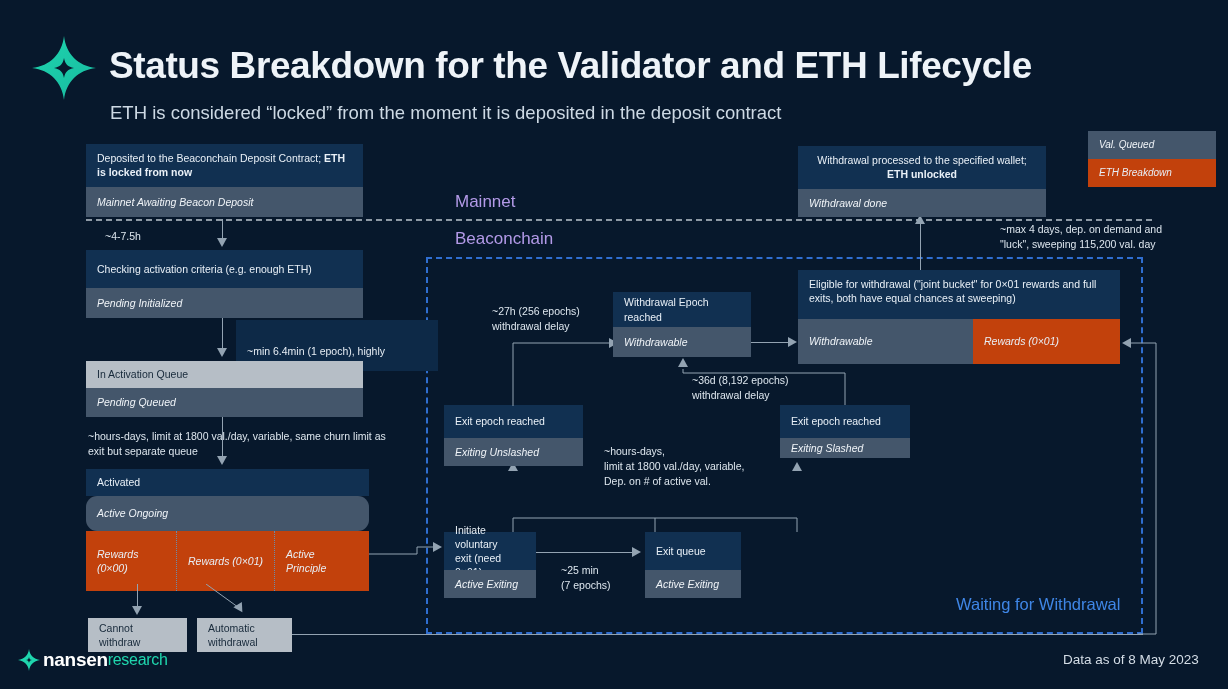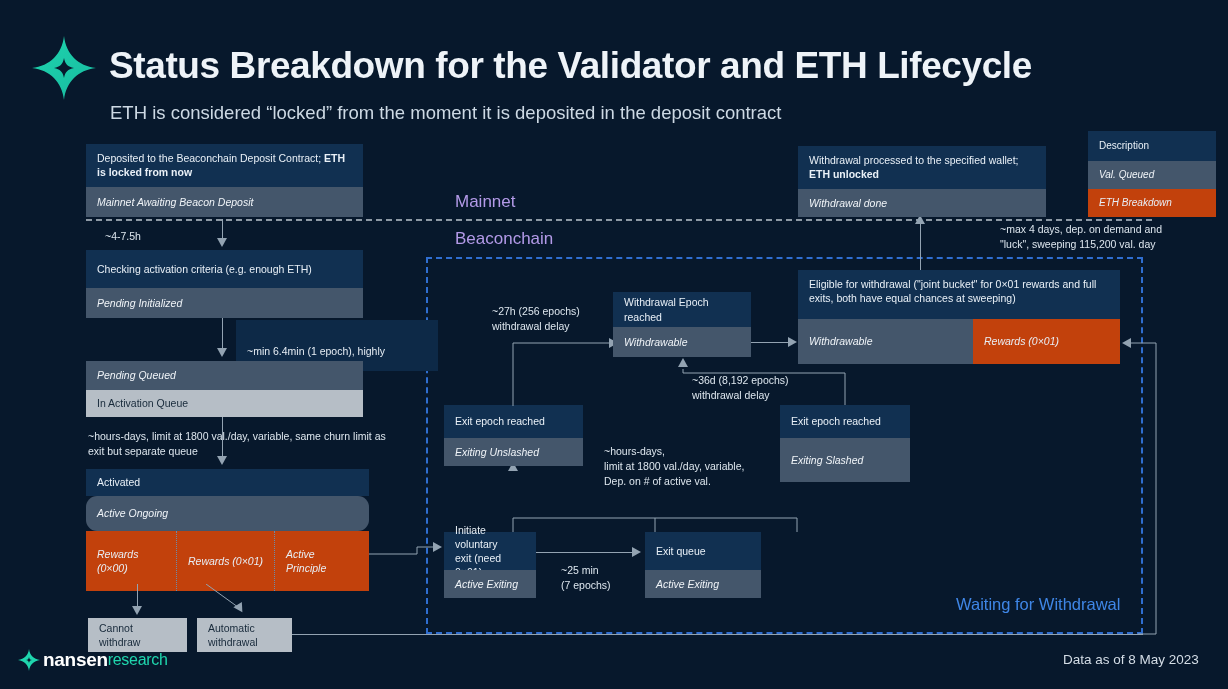--- a/index.html
+++ b/index.html
@@ -114,21 +114,20 @@
   <div class="subtitle" style="left:110px; top:102px;">ETH is considered “locked” from the moment it is deposited in the deposit contract</div>
 
   <div class="zone-mainnet-line" style="left:86px; top:219px; width:1066px;"></div>
   <div class="zone-label purple" style="left:455px; top:192px;">Mainnet</div>
 
   <div class="zone-beacon" style="left:426px; top:257px; width:717px; height:377px;"></div>
   <div class="zone-label purple" style="left:455px; top:229px;">Beaconchain</div>
   <div class="zone-label blue" style="left:956px; top:595px;">Waiting for Withdrawal</div>
 
   <div class="legend" style="left:1088px; top:131px;">
-    <div class="cell cell-desc" style="height:30px;">Description</div>
     <div class="cell cell-status" style="height:28px;">Val. Queued</div>
     <div class="cell cell-eth" style="height:28px;">ETH Breakdown</div>
   </div>
 
   <div class="node" style="left:86px; top:144px; width:277px;">
     <div class="cell cell-desc" style="height:43px; align-items:flex-start;">
       <span><span>Deposited to the Beaconchain Deposit Contract; </span><b>ETH is locked from now</b></span>
     </div>
     <div class="cell cell-status" style="height:30px;">Mainnet Awaiting Beacon Deposit</div>
   </div>
@@ -143,22 +142,22 @@
   </div>
 
   <div class="note-box" style="left:236px; top:320px; width:202px; height:51px; white-space:pre-line;">
     <span>~min 6.4min (1 epoch), highly dependent on validator</span>
   </div>
 
   <div class="ln lnv" style="left:222px; top:318px; height:32px;"></div>
   <div class="arr arr-d" style="left:217px; top:348px;"></div>
 
   <div class="node" style="left:86px; top:361px; width:277px;">
+    <div class="cell cell-light" style="height:27px;">In Activation Queue</div>
     <div class="cell cell-status" style="height:29px;">Pending Queued</div>
-    <div class="cell cell-light" style="height:27px;">In Activation Queue</div>
   </div>
 
   <div class="note" style="left:88px; top:429px; width:315px;">~hours-days, limit at 1800 val./day, variable, same churn limit as exit but separate queue</div>
 
   <div class="ln lnv" style="left:222px; top:417px; height:40px;"></div>
   <div class="arr arr-d" style="left:217px; top:456px;"></div>
 
   <div class="node" style="left:86px; top:469px; width:283px;">
     <div class="cell cell-desc" style="height:27px;">Activated</div>
     <div class="cell cell-status" style="height:35px;border-radius:11px;">Active Ongoing</div>
@@ -199,21 +198,21 @@
     <div class="cell cell-desc" style="height:38px; white-space:pre-line; align-items:center;">Initiate voluntary
 exit (need 0×01)</div>
     <div class="cell cell-status" style="height:28px;">Active Exiting</div>
   </div>
 
   <div class="ln lnh" style="left:536px; top:552px; width:96px;"></div>
   <div class="arr arr-r" style="left:632px; top:547px;"></div>
   <div class="note" style="left:561px; top:563px; white-space:pre-line; text-align:left;">~25 min
 (7 epochs)</div>
 
-  <div class="node" style="left:645px; top:532px; width:116px;">
+  <div class="node" style="left:645px; top:532px; width:96px;">
     <div class="cell cell-desc" style="height:38px;">Exit queue</div>
     <div class="cell cell-status" style="height:28px;">Active Exiting</div>
   </div>
 
   <svg style="position:absolute; left:505px; top:470px; width:350px; height:65px;">
     <polyline points="8,62 8,48 292,48 292,62" fill="none" stroke="#93a3b2" stroke-width="1"></polyline>
     <line x1="150" y1="62" x2="150" y2="48" stroke="#93a3b2" stroke-width="1"></line>
   </svg>
   <div class="arr arr-u" style="left:508px; top:462px;"></div>
   <div class="arr arr-u" style="left:792px; top:462px;"></div>
@@ -222,21 +221,21 @@
 limit at 1800 val./day, variable,
 Dep. on # of active val.</div>
 
   <div class="node" style="left:444px; top:405px; width:139px;">
     <div class="cell cell-desc" style="height:33px;">Exit epoch reached</div>
     <div class="cell cell-status" style="height:28px;">Exiting Unslashed</div>
   </div>
 
   <div class="node" style="left:780px; top:405px; width:130px;">
     <div class="cell cell-desc" style="height:33px;">Exit epoch reached</div>
-    <div class="cell cell-status" style="height:44px;">Exiting Slashed</div>
+    <div class="cell cell-status" style="height:20px;">Exiting Slashed</div>
   </div>
 
   <svg style="position:absolute; left:505px; top:340px; width:115px; height:66px;">
     <polyline points="8,66 8,3 105,3" fill="none" stroke="#93a3b2" stroke-width="1"></polyline>
   </svg>
   <div class="arr arr-r" style="left:609px; top:338px;"></div>
   <div class="note" style="left:492px; top:304px; white-space:pre-line;">~27h (256 epochs)
 withdrawal delay</div>
 
   <svg style="position:absolute; left:680px; top:357px; width:170px; height:50px;">
@@ -268,21 +267,21 @@
     <polyline points="18,298 36,298 36,7 8,7" fill="none" stroke="#93a3b2" stroke-width="1"></polyline>
   </svg>
   <div class="arr arr-l" style="left:1122px; top:338px;"></div>
 
   <div class="ln lnv" style="left:920px; top:224px; height:46px;"></div>
   <div class="arr arr-u" style="left:915px; top:215px;"></div>
   <div class="note" style="left:1000px; top:222px; white-space:pre-line;">~max 4 days, dep. on demand and
 "luck", sweeping 115,200 val. day</div>
 
   <div class="node" style="left:798px; top:146px; width:248px;">
-    <div class="cell cell-desc" style="height:43px; align-items:flex-start;">
+    <div class="cell cell-desc" style="height:43px; align-items:flex-start;text-align:center;">
       <span><span>Withdrawal processed to the specified wallet; </span><b>ETH unlocked</b></span>
     </div>
     <div class="cell cell-status" style="height:28px;">Withdrawal done</div>
   </div>
 
   <div class="footer-logo" style="left:18px; top:649px;">
     <svg width="22" height="22" viewBox="0 0 64 64" style="margin-right:3px;">
       <path d="M32 0 C34 18 46 30 64 32 C46 34 34 46 32 64 C30 46 18 34 0 32 C18 30 30 18 32 0 Z" fill="#1fd6ae"></path>
       <path d="M32 23 C33 29 35 31 41 32 C35 33 33 35 32 41 C31 35 29 33 23 32 C29 31 31 29 32 23 Z" fill="#07182c"></path>
     </svg>

